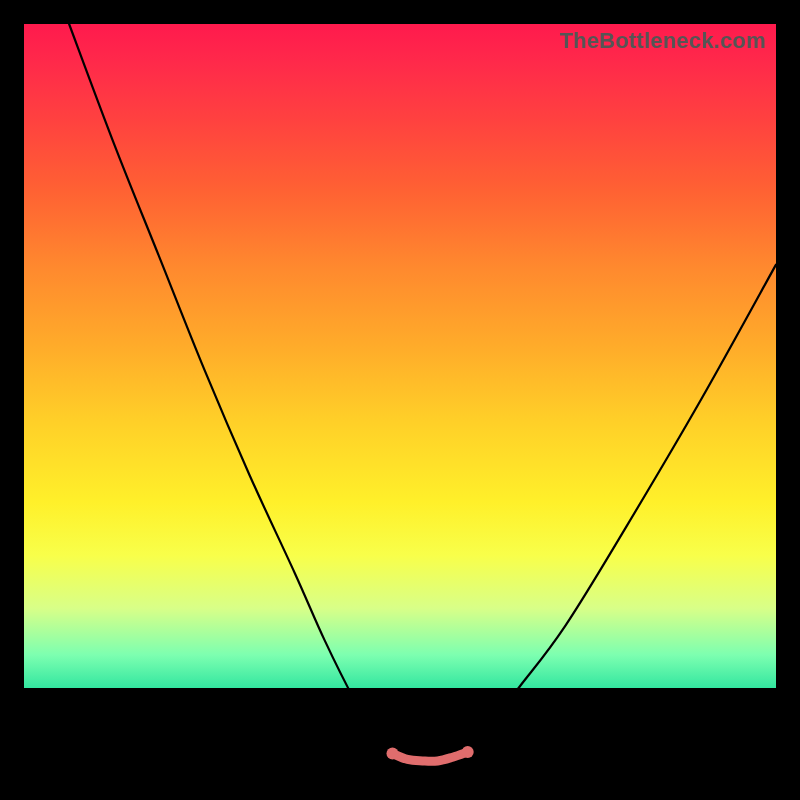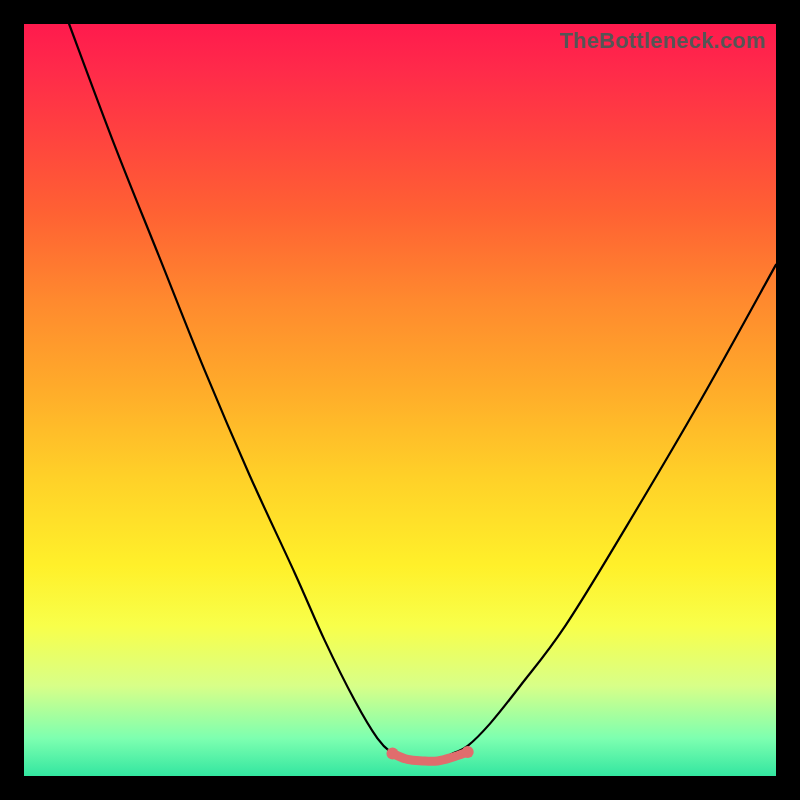--- a/index.html
+++ b/index.html
@@ -15,21 +15,21 @@
     position: relative;
     width: 800px;
     height: 800px;
     background: #000;
   }
   .plot {
     position: absolute;
     left: 24px;
     top: 24px;
     width: 752px;
-    height: 752px;
+    height: 664px;
     background: linear-gradient(to bottom,
       #ff1a4d 0%,
       #ff2a4a 6%,
       #ff4040 14%,
       #ff6133 25%,
       #ff8a2e 37%,
       #ffaa2a 48%,
       #ffd028 60%,
       #fff02a 72%,
       #f8ff4a 80%,

